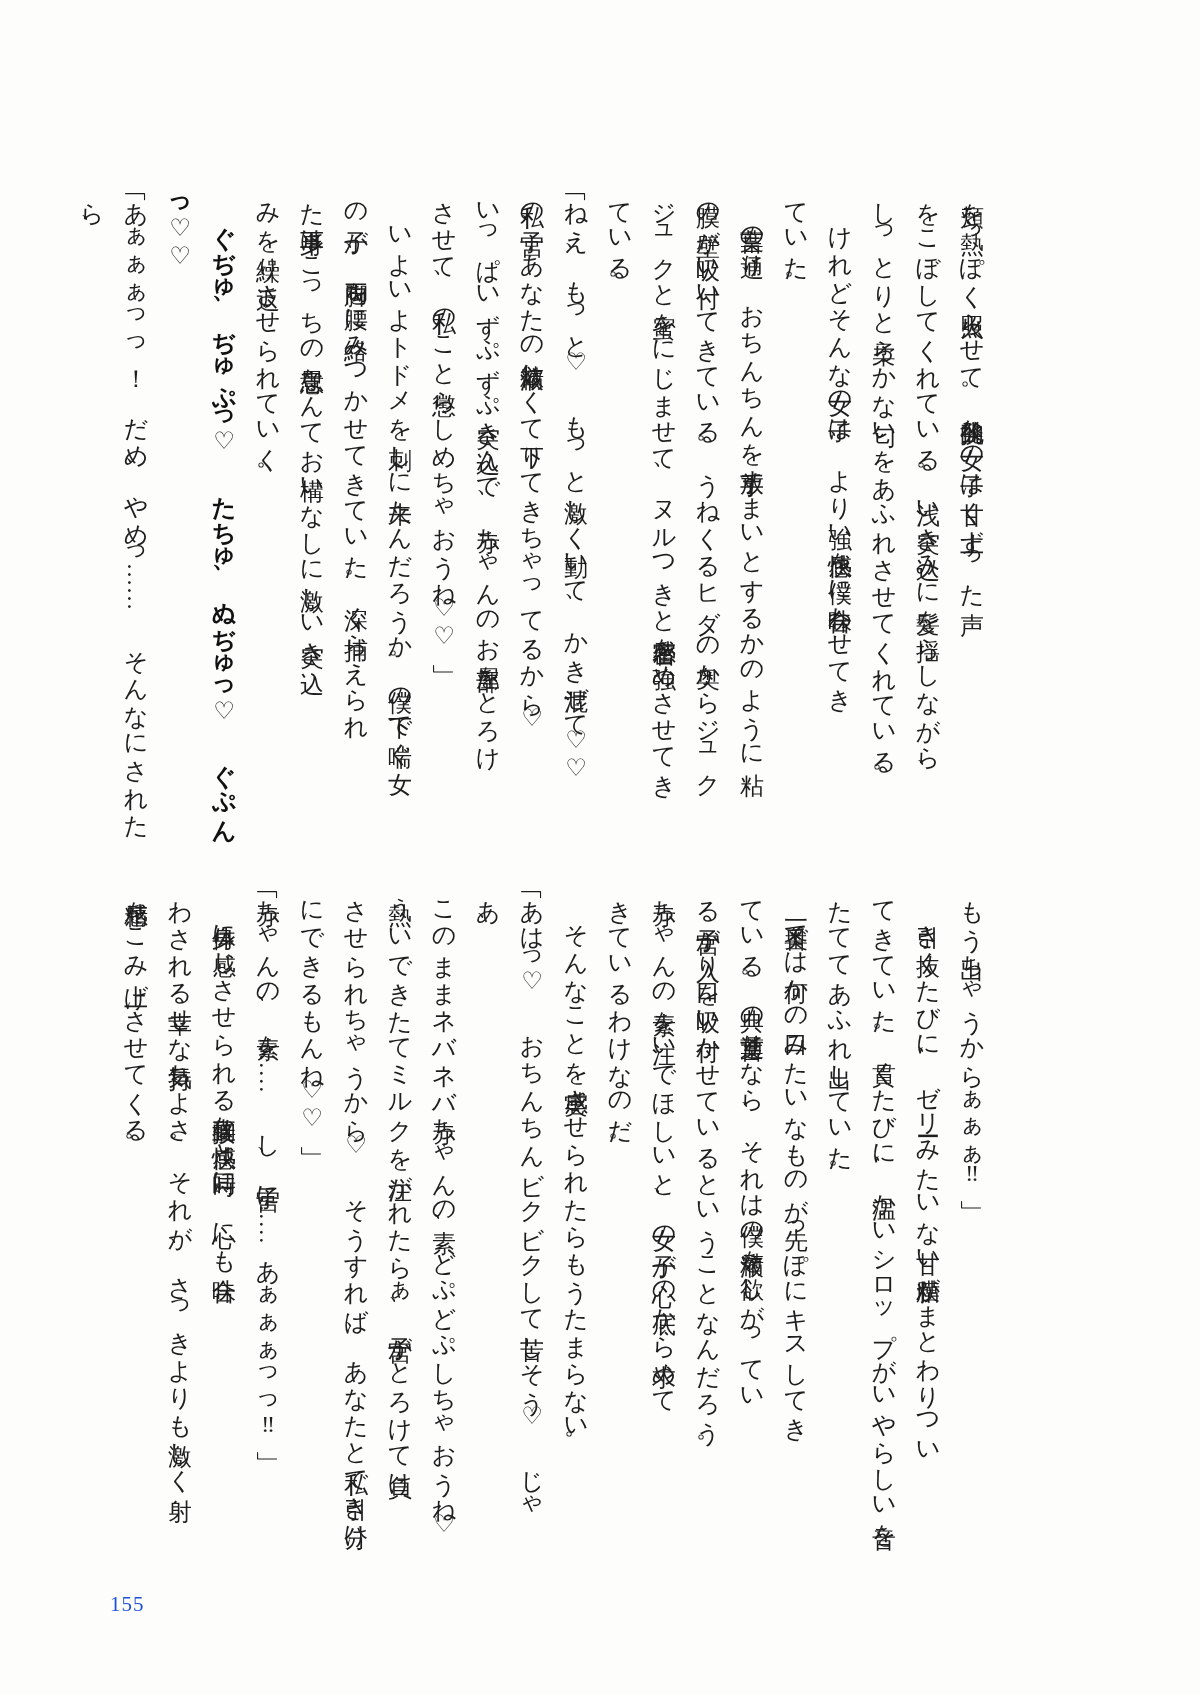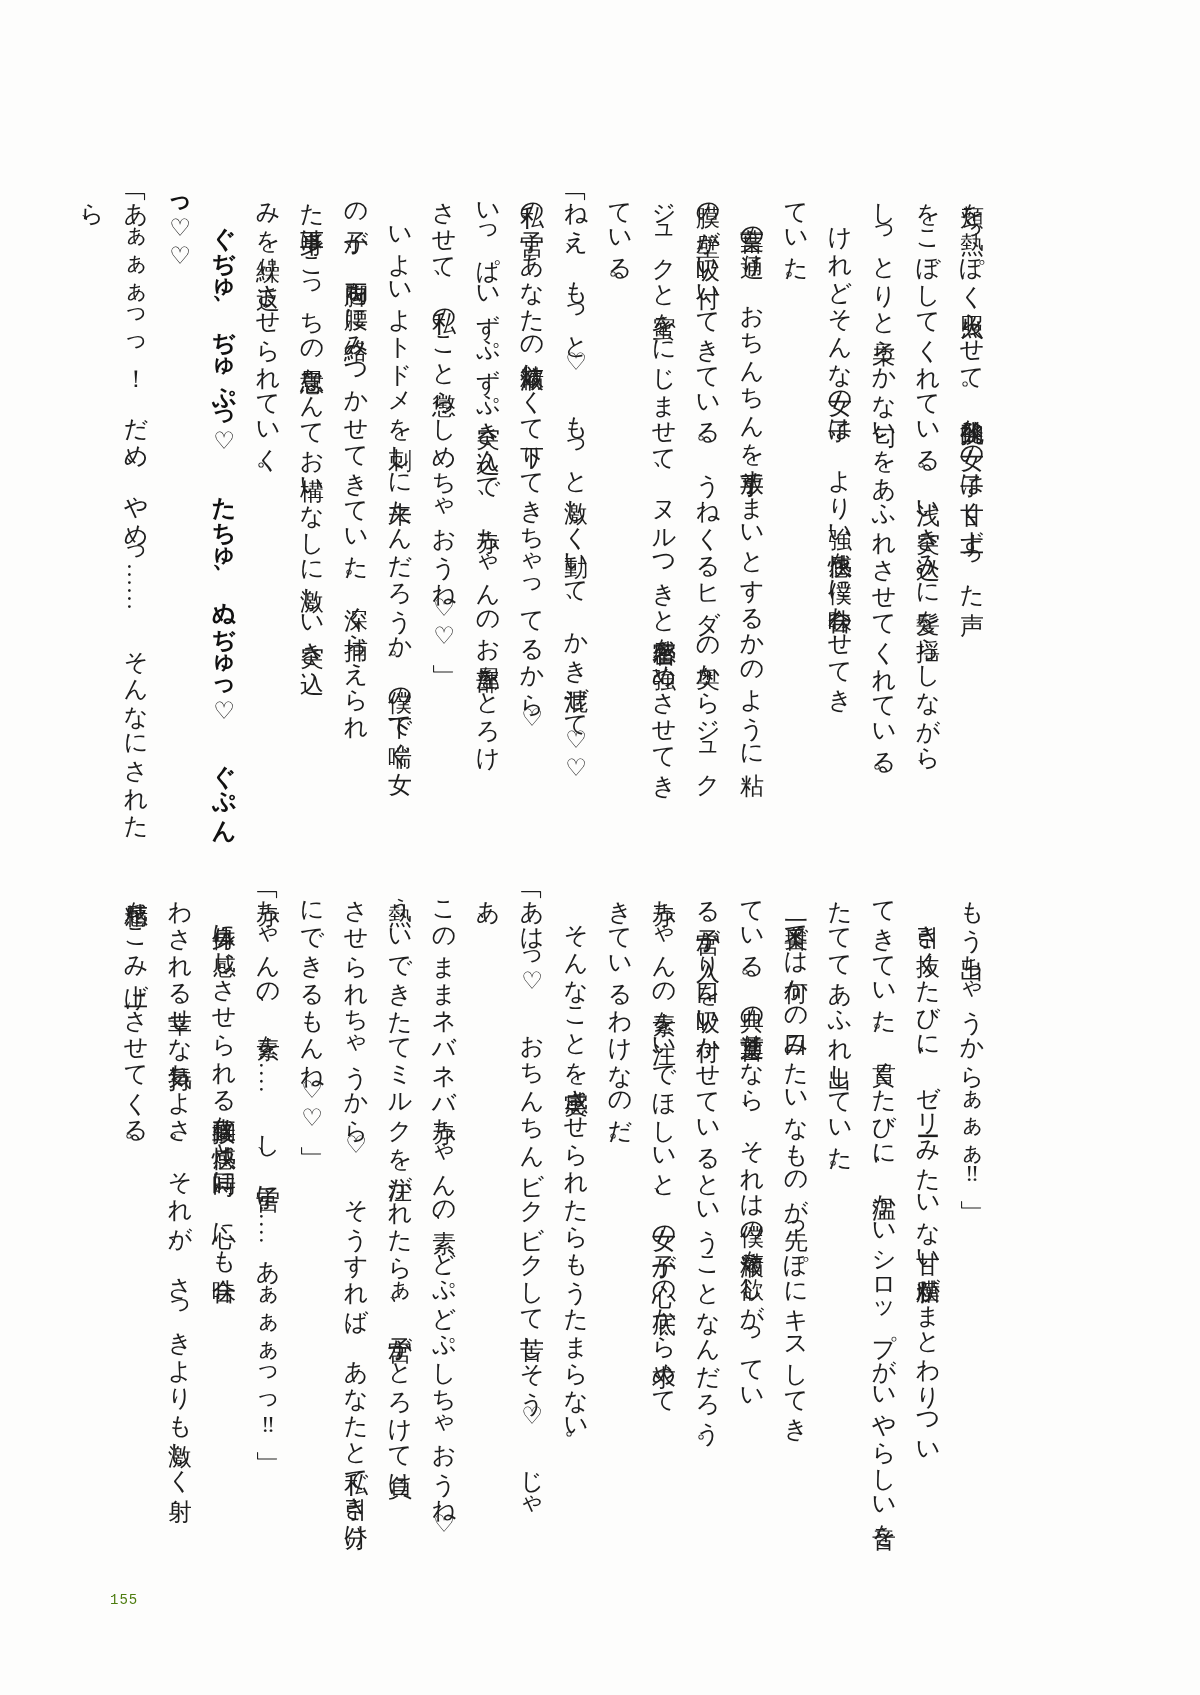--- a/index.html
+++ b/index.html
@@ -44,24 +44,24 @@
     text-indent: 1em;
   }
   p.line.sfx {
     font-family: "DejaVu Sans", "Liberation Sans", sans-serif;
     font-weight: 700;
   }
   .page-number {
     position: absolute;
     left: 110px;
     top: 1592px;
-    font-family: Liberation Mono, monospace;
-    font-size: 14px;
+    font-family: Liberation Serif, serif;
+    font-size: 21px;
     letter-spacing: 1px;
-    color: #4d7c0f;
+    color: #1d4ed8;
   }
 </style>
 </head>
 <body>
 
 <div class="page" style="background: rgb(253, 253, 252); color: rgb(30, 30, 30);">
   <section class="vblock block-top" id="block-top">
       <p class="line">頬を熱っぽく火照らせて。挑発的な女の子は甘く上ずった声</p>
       <p class="line">をこぼしてくれている。浅い突き込みに髪を揺らしながら、</p>
       <p class="line">しっとりと柔らかな匂いをあふれさせてくれている。</p>

